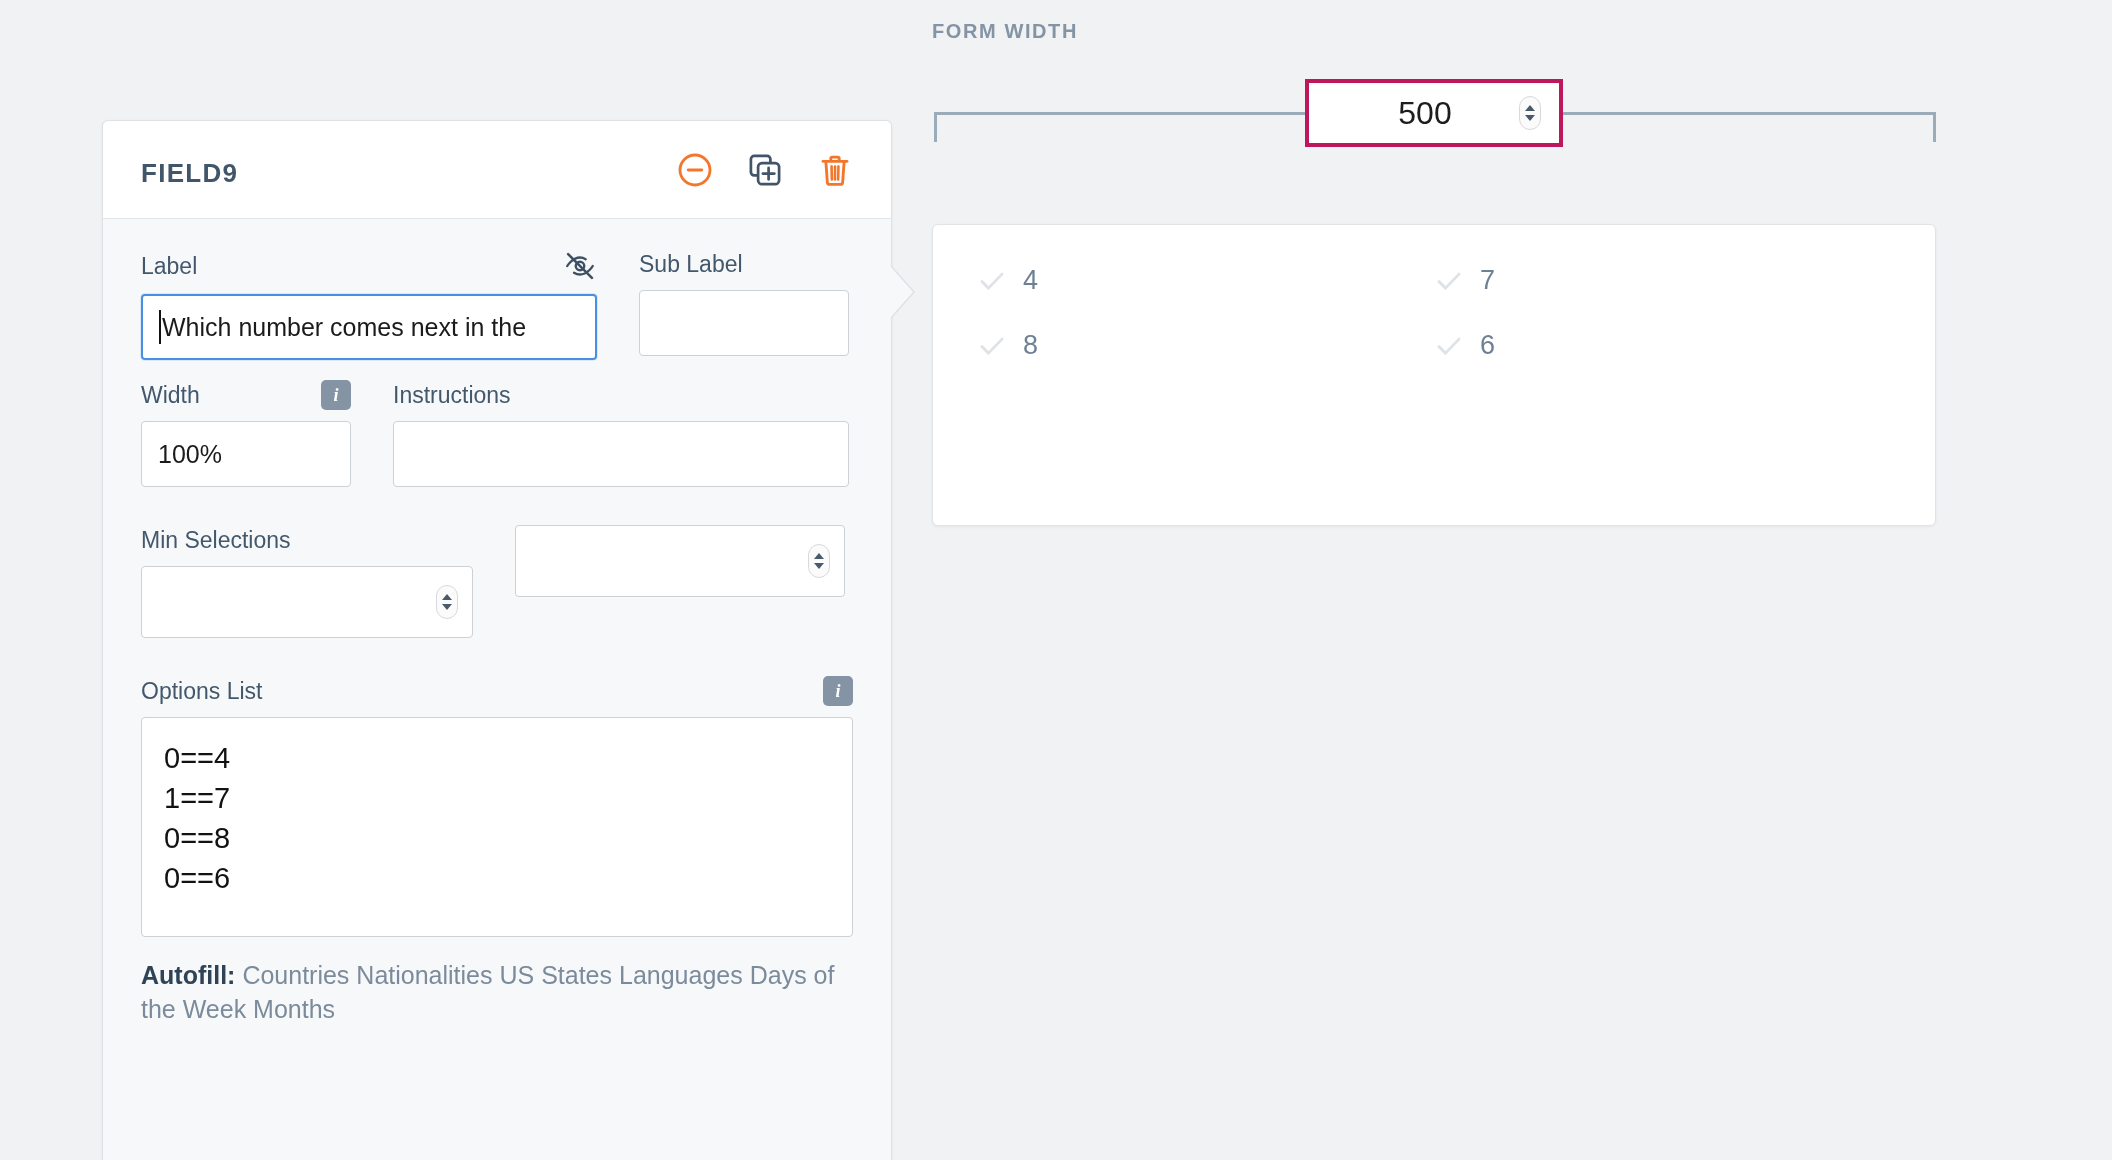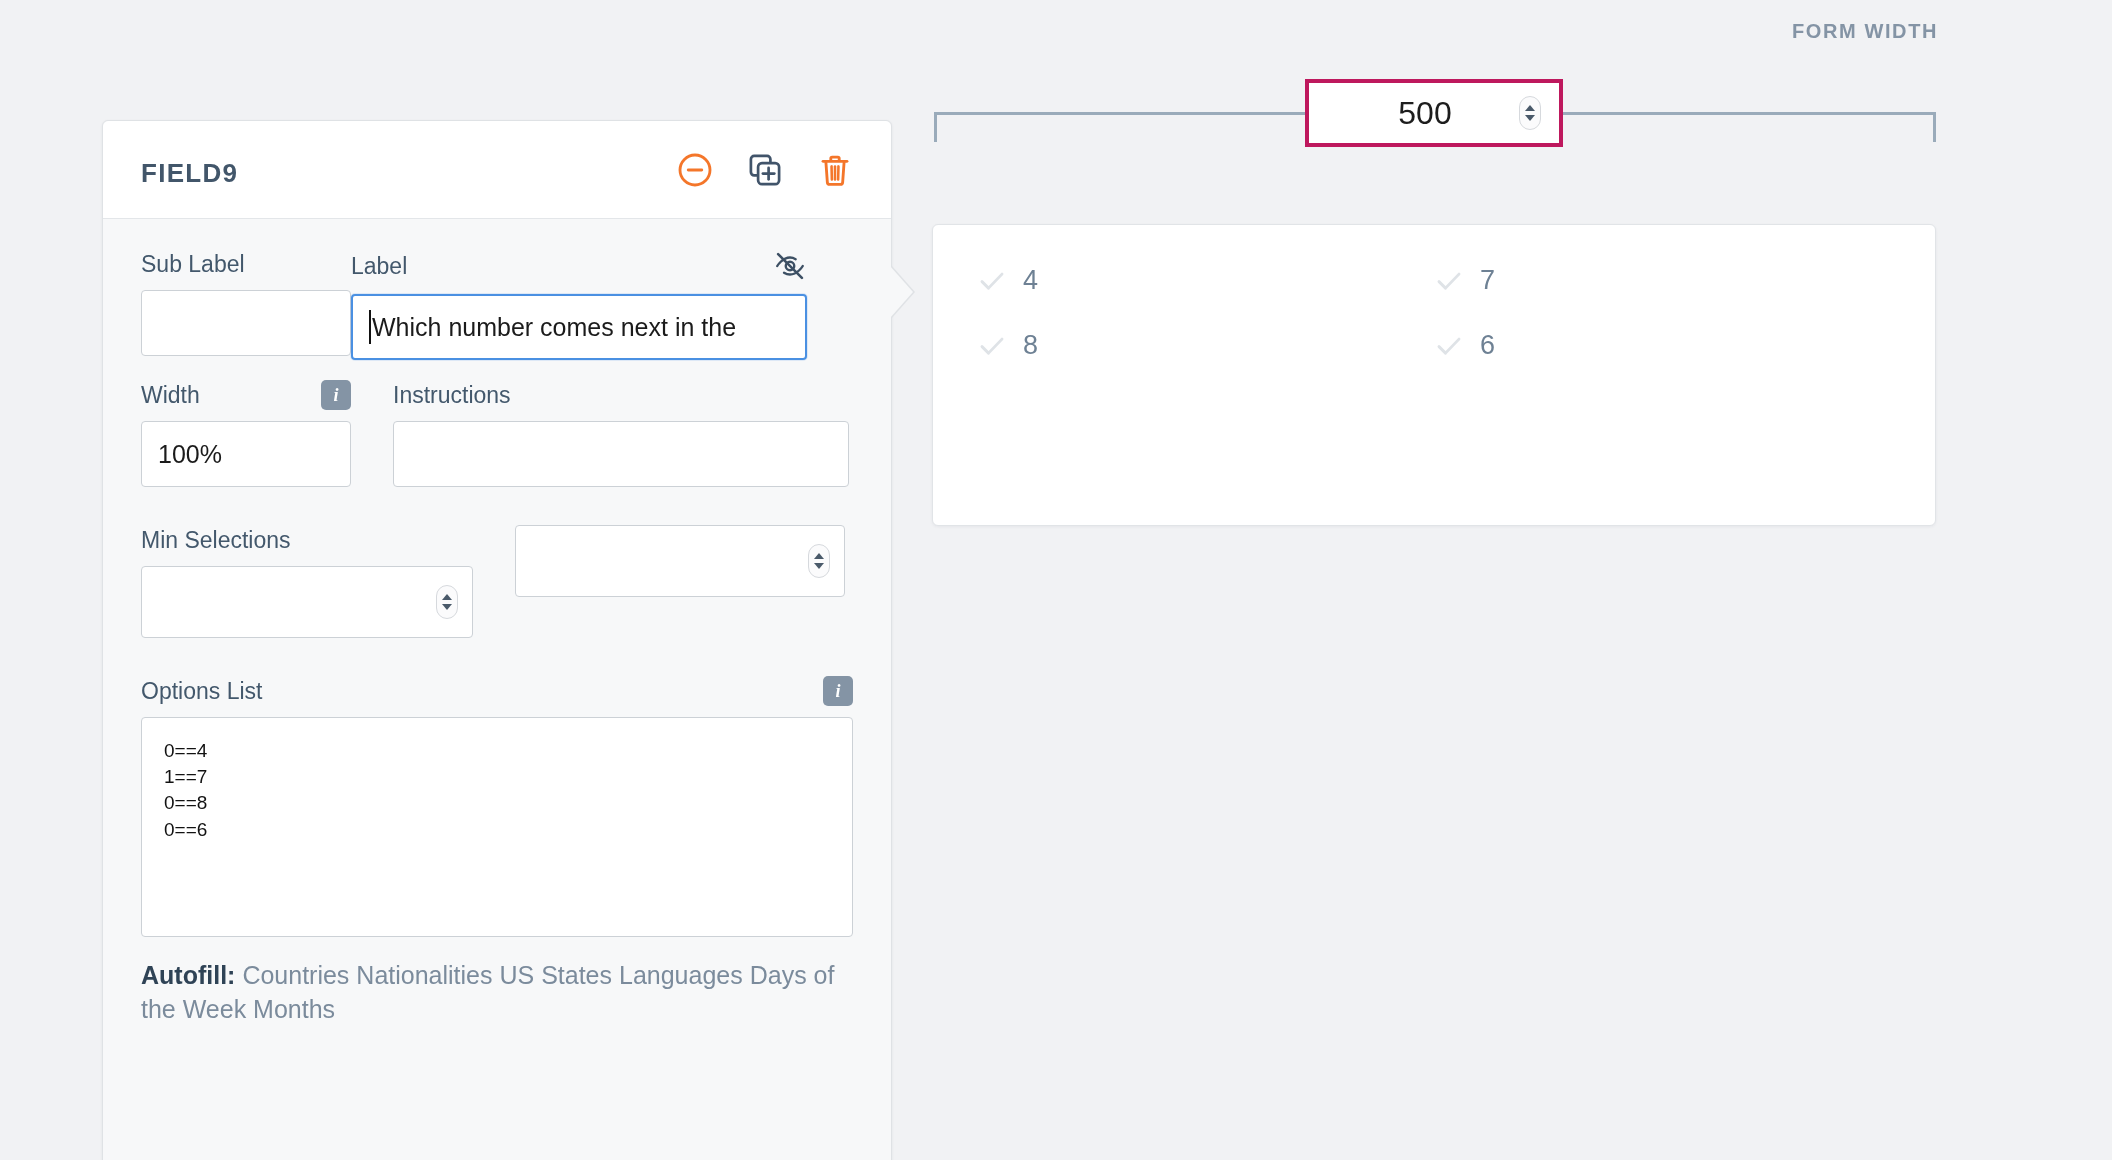--- a/index.html
+++ b/index.html
@@ -23,21 +23,21 @@
     position: absolute;
     left: 932px;
     top: 20px;
     width: 1006px;
     height: 120px;
   }
   .fw-title {
     position: absolute;
     left: 0; top: 0;
     width: 100%;
-    text-align: right;
+    text-align: left;
     font-size: 20px;
     font-weight: bold;
     letter-spacing: 1.6px;
     color: #8494a5;
   }
   .fw-bracket {
     position: absolute;
     left: 2px;
     top: 92px;
     width: 1002px;
@@ -190,21 +190,21 @@
     font-family: "Liberation Serif", serif;
     cursor: pointer;
   }
 
   .options-area {
     height: 220px;
     background: #ffffff;
     border: 1px solid #ccd1d6;
     border-radius: 4px;
     padding: 20px 22px;
-    font-size: 19px;
+    font-size: 29px;
     color: #121212;
     line-height: 1.38;
     white-space: pre;
     overflow: hidden;
   }
 
   .autofill {
     margin-top: 22px;
     font-size: 25px;
     line-height: 1.34;
@@ -309,40 +309,40 @@
           <line x1="12" y1="9.6" x2="12" y2="18.3" stroke="#f4762a" stroke-width="1.7" stroke-linecap="round"></line>
           <line x1="14.3" y1="9.6" x2="14.1" y2="18.3" stroke="#f4762a" stroke-width="1.7" stroke-linecap="round"></line>
         </svg>
 
       </div>
     </div>
 
     <div class="panel-body">
 
       <div class="row">
-        <div style="width:210px;">
-          <div class="fld-label">
-            <span class="lbl-text">Sub Label</span>
-          </div>
-          <div class="txt-input">
-            <span></span>
-          </div>
-        </div>
         <div style="width:456px; margin-right:42px;">
           <div class="fld-label">
             <span class="lbl-text">Label</span>
             <svg width="34" height="34" viewBox="0 0 24 24" fill="none">
               <path d="M3 12s3.6-6 9-6c1.5 0 2.85.47 4 1.17M21 12s-3.6 6-9 6c-1.6 0-3-.52-4.2-1.3" stroke="#3d5064" stroke-width="1.7" stroke-linecap="round"></path>
               <circle cx="12" cy="12" r="3" stroke="#3d5064" stroke-width="1.7"></circle>
               <line x1="3.6" y1="3.6" x2="20.4" y2="20.4" stroke="#3d5064" stroke-width="1.8" stroke-linecap="round"></line>
             </svg>
           </div>
           <div class="txt-input focused">
             <span class="caret"></span>
               <span>Which number comes next in the</span>
+          </div>
+        </div>
+        <div style="width:210px;">
+          <div class="fld-label">
+            <span class="lbl-text">Sub Label</span>
+          </div>
+          <div class="txt-input">
+            <span></span>
           </div>
         </div>
       </div>
 
       <div class="row" style="margin-top:20px;">
         <div style="width:210px; margin-right:42px;">
           <div class="fld-label">
             <span class="lbl-text">Width</span>
             <span class="info-badge">i</span>
           </div>

